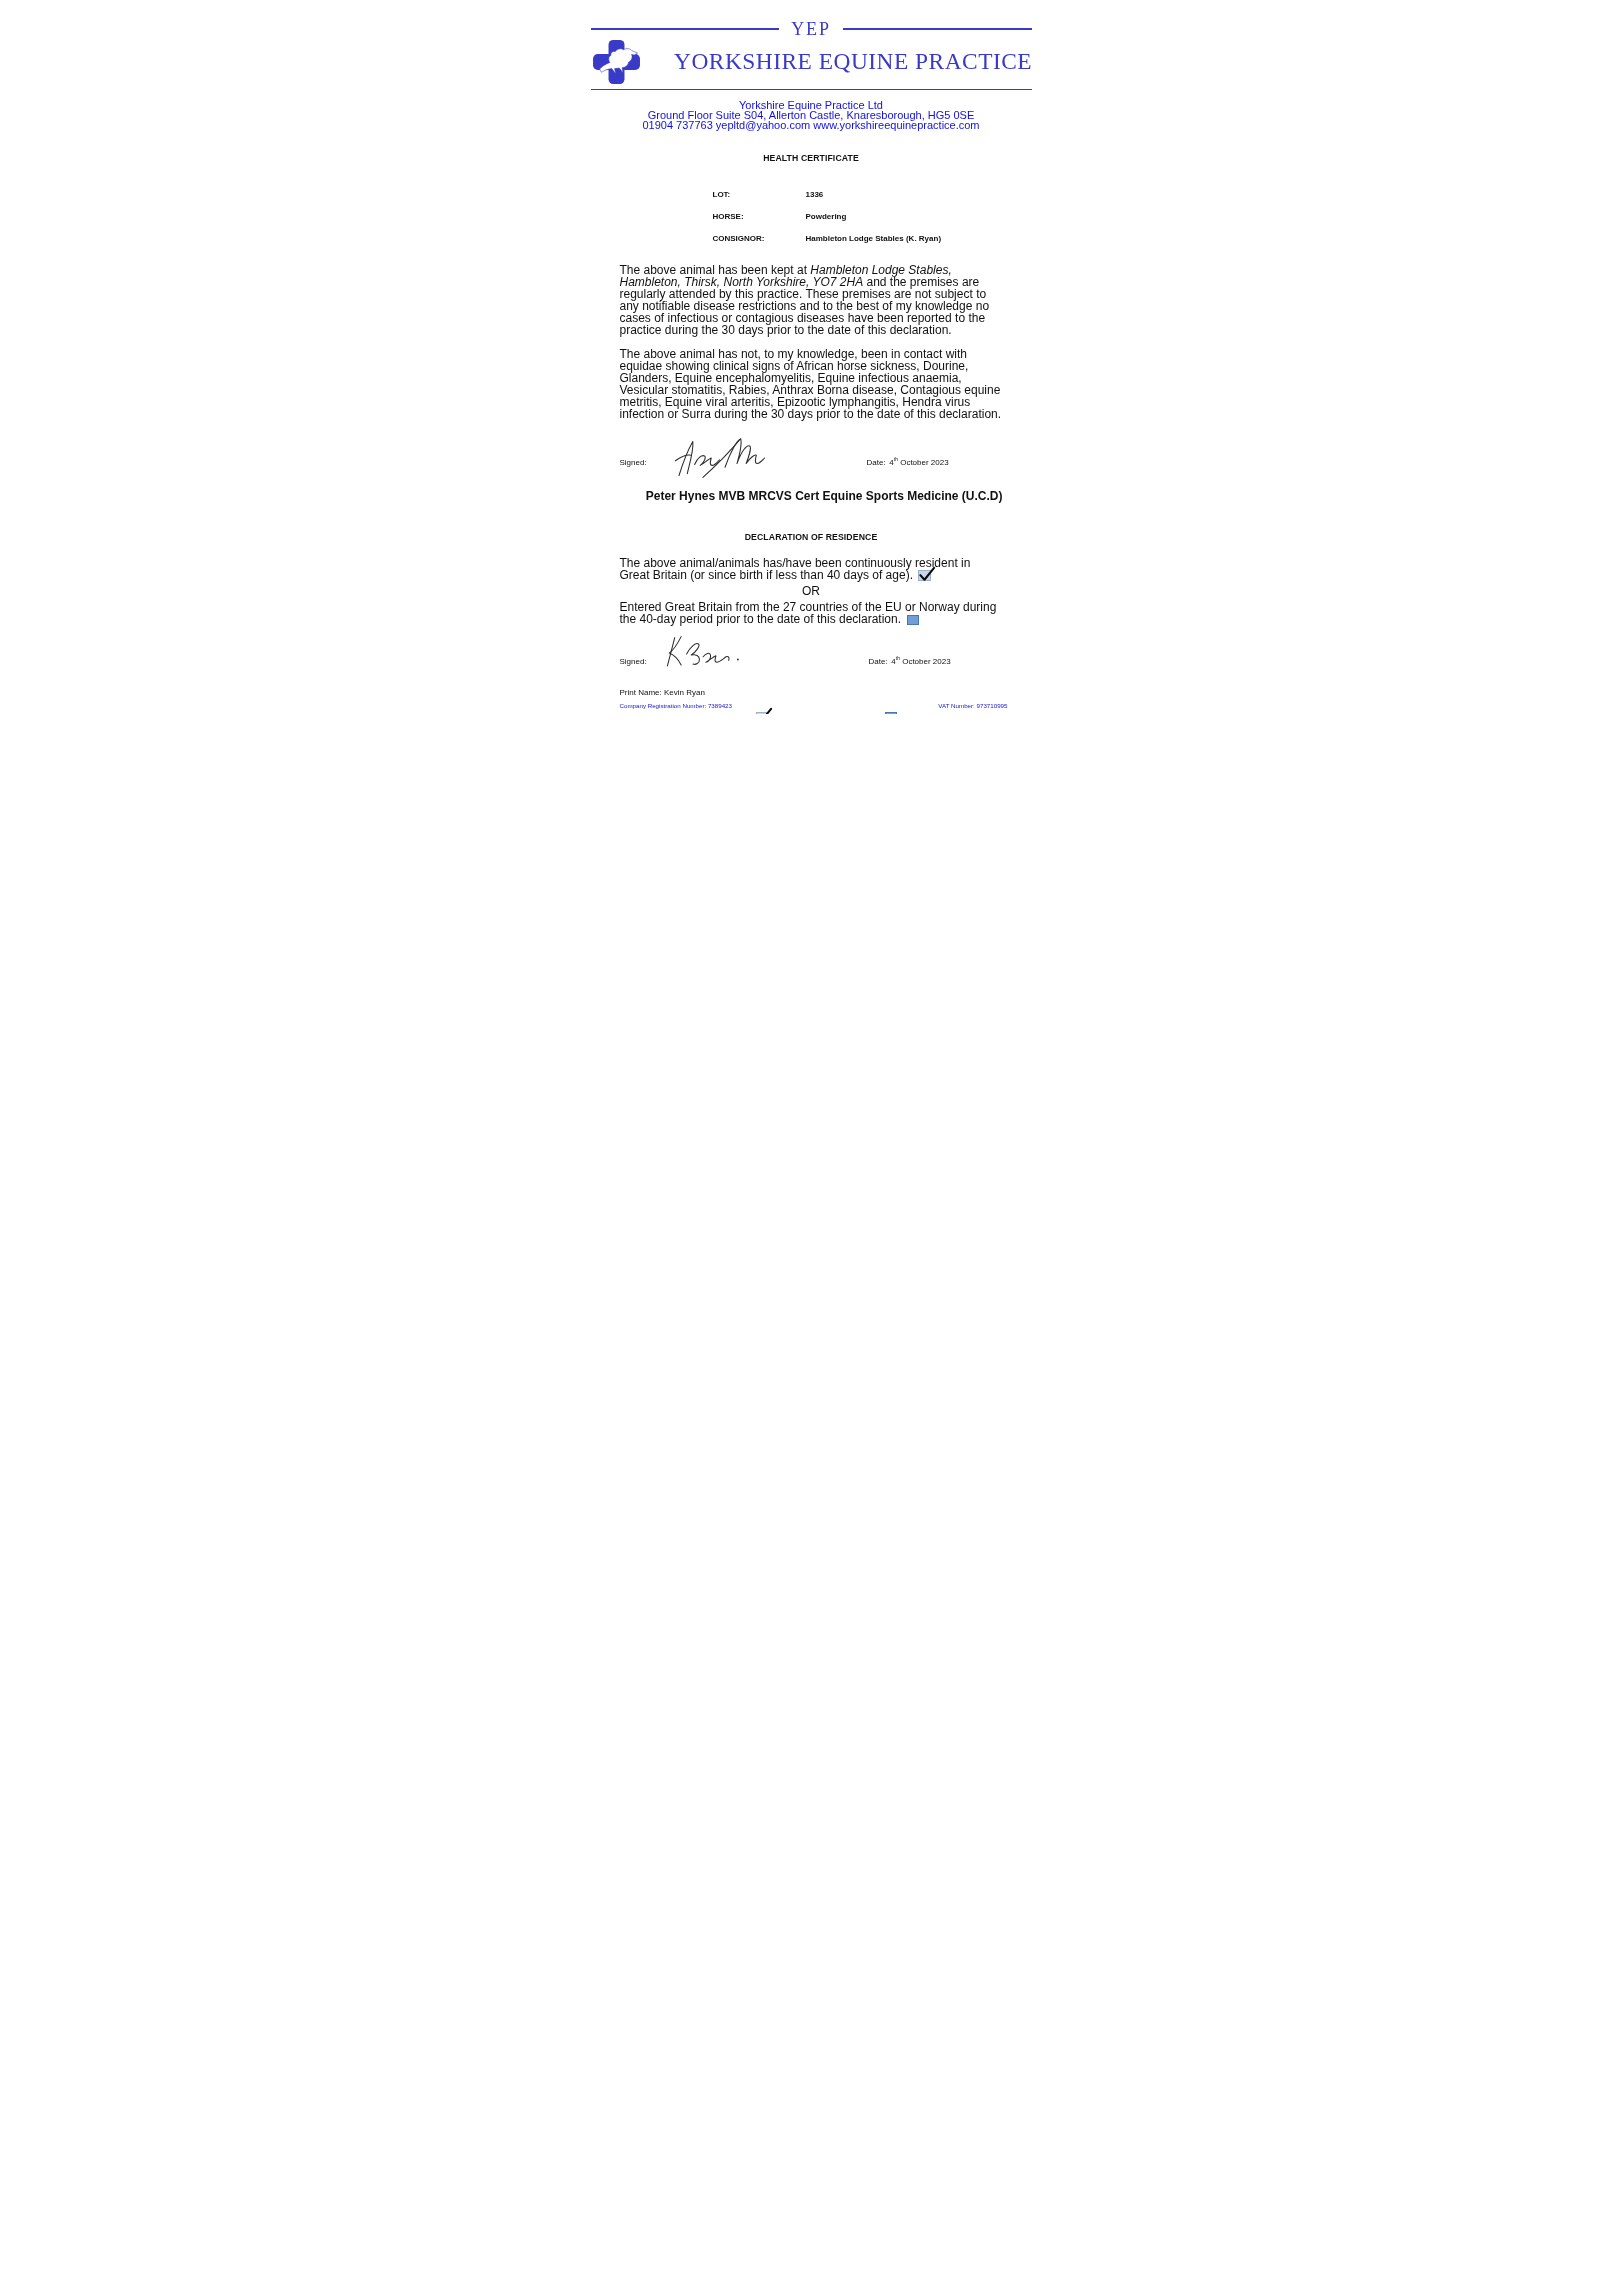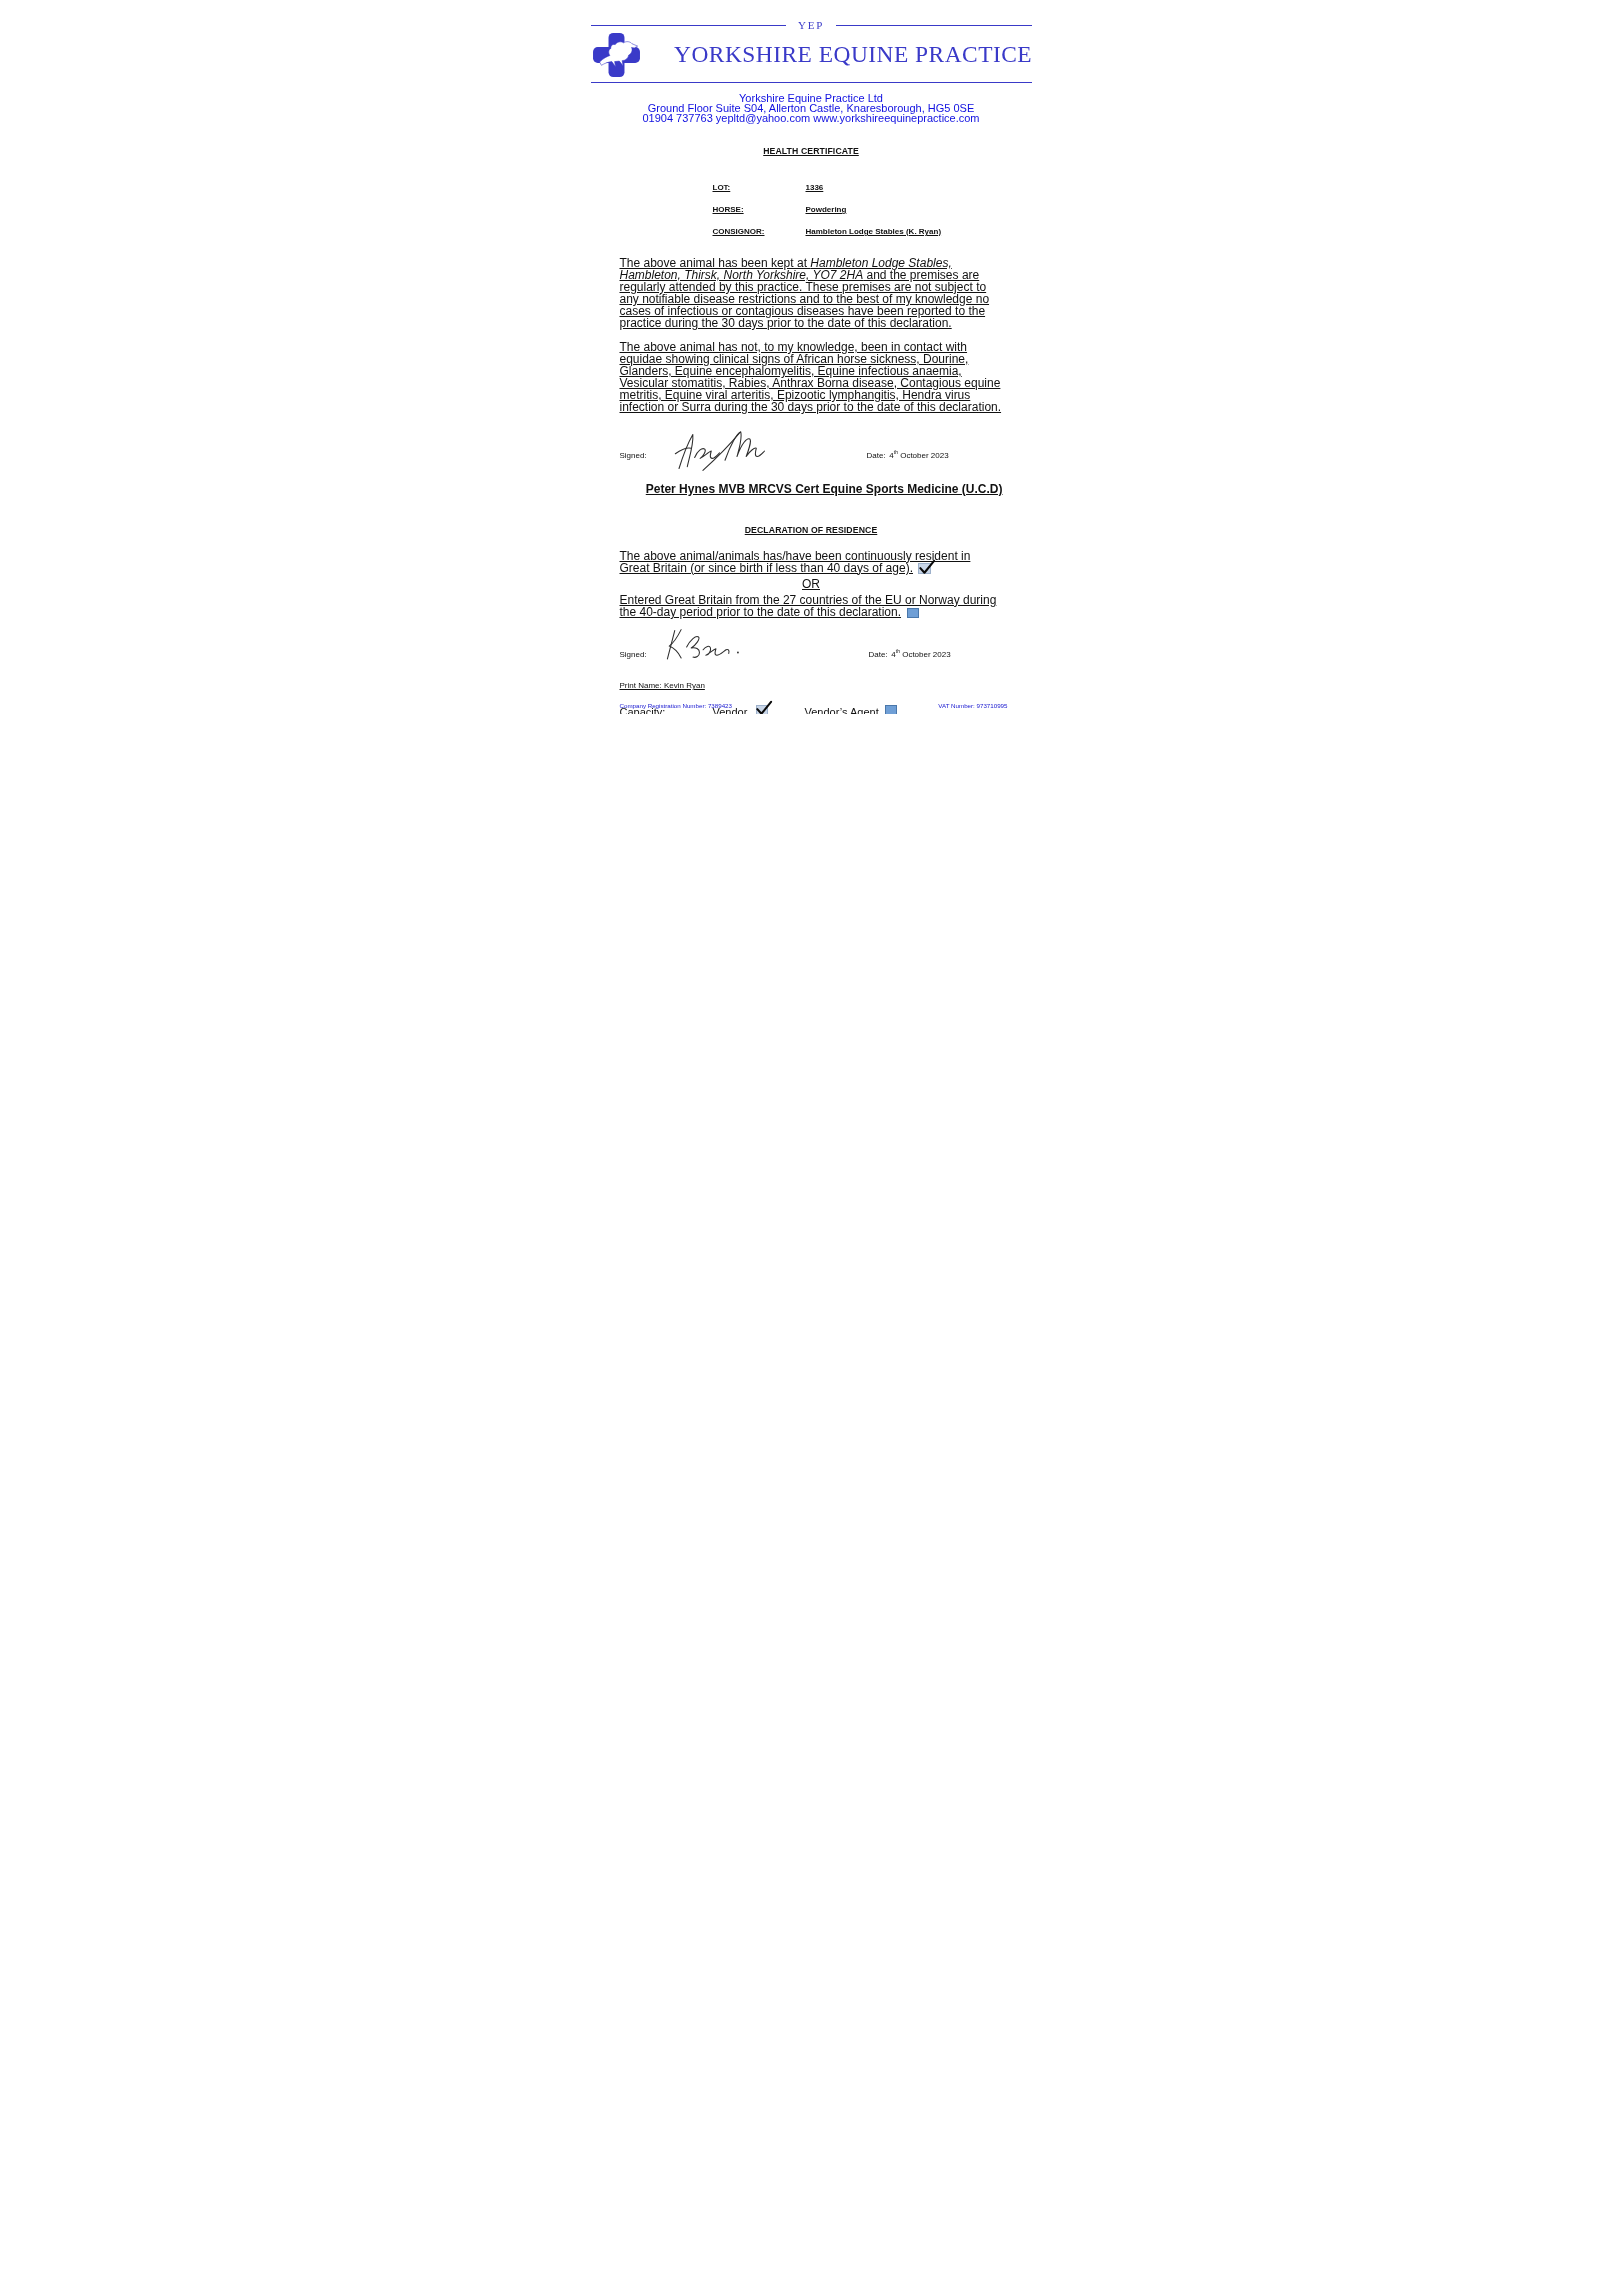--- a/index.html
+++ b/index.html
@@ -8,35 +8,35 @@
     width:505px; height:714px; margin:0 auto; position:relative;
     background:#ffffff; color:#111;
     font-family:"Liberation Sans", sans-serif;
   }
 
   
   header { padding:20px 32px 0; }
   .yep-row { display:flex; align-items:center; gap:12px; }
   .hline { flex:1; height:1.4px; background:#3a3ac8; }
   .yep {
-    font-family:"Liberation Serif", serif; font-size:11px; color:#3a3ac8;
+    font-family:"Liberation Serif", serif; font-size:18px; color:#3a3ac8;
     letter-spacing:1.8px; line-height:1;
   }
   .brand-row { display:flex; align-items:center; margin-top:0.9px;gap:27px; }
   .logo { width:51px; height:46px; flex:0 0 auto; }
   .practice-name {
     font-family:"Liberation Serif", serif; font-size:23.4px; color:#3a3ac8;
     letter-spacing:0.5px; white-space:nowrap; margin-left:5.5px; line-height:1;
   }
   .rule-full { height:1.4px; background:#3a3ac8; margin-top:3.7px; }
 
   .contact { text-align:center; margin-top:10px; font-size:11px; line-height:10px; color:#1010e0; }
 
   
-  .content { padding:0 61px;text-decoration:underline; }
+  .content { padding:0 61px; }
   .doc-title { text-align:center; font-size:8.7px; font-weight:bold; margin:0; letter-spacing:0.1px; }
   .cert-title { margin-top:23px; }
   .decl-title { margin-top:29px; }
 
   .fields { margin-left:93px; margin-top:27px; }
   .field-row { display:flex; margin-bottom:13px; font-weight:bold; font-size:8px; }
   .f-label { width:93px; flex:0 0 auto; }
 
   .body-para { font-size:12px; line-height:12px; margin:0; }
   .para-premises { margin-top:21px; }

